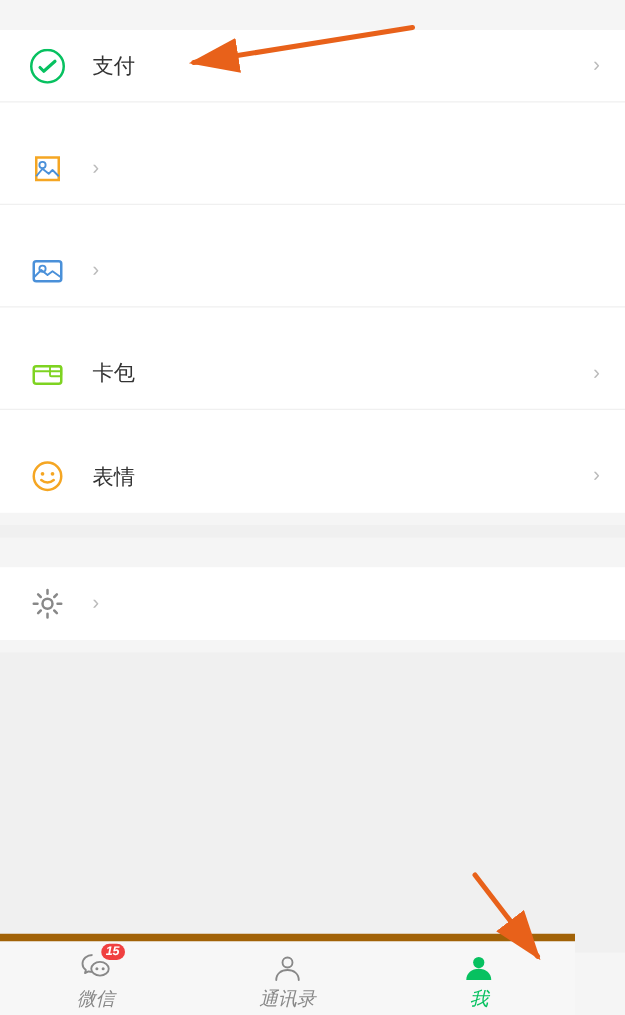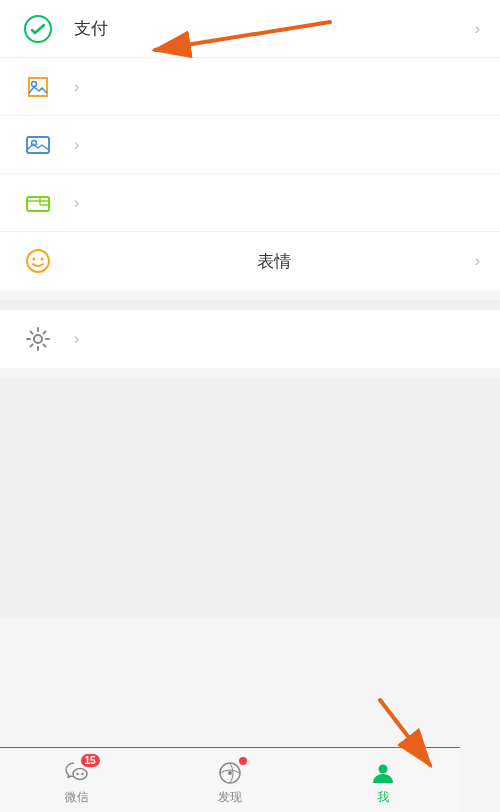--- a/index.html
+++ b/index.html
@@ -19,25 +19,25 @@
 
     .menu-item {
       display: flex;
       align-items: center;
       padding: 0 20px;
       height: 58px;
       border-bottom: 1px solid #f0f0f0;
       background: #fff;
       cursor: pointer;
       position: relative;
+      margin-top: 24px;
     }
 
     .menu-item:last-child {
       border-bottom: none;
-      text-align: center;
     }
 
     .menu-icon {
       width: 36px;
       height: 36px;
       margin-right: 18px;
       display: flex;
       align-items: center;
       justify-content: center;
       flex-shrink: 0;
@@ -66,23 +66,24 @@
     }
 
     
     .tab-bar {
       position: absolute;
       bottom: 0;
       left: 0;
       width: 460px;
       height: 65px;
       background: #f7f7f7;
-      border-top: 1px solid #a16207;
-      display: flex;
-      align-items: center;
+      border-top: 6px solid #a16207;
+      display: flex;
+      align-items: center;
+      font-style: italic;
     }
 
     .tab-item {
       flex: 1;
       display: flex;
       flex-direction: column;
       align-items: center;
       justify-content: center;
       cursor: pointer;
       padding-top: 4px;
@@ -91,21 +92,21 @@
     .tab-icon-wrap {
       position: relative;
       width: 30px;
       height: 28px;
       display: flex;
       align-items: center;
       justify-content: center;
     }
 
     .tab-label {
-      font-size: 12px;
+      font-size: 15px;
       color: #888;
       margin-top: 2px;
     }
 
     .tab-label.active {
       color: #07c160;
     }
 
     .badge {
       position: absolute;
@@ -182,20 +183,21 @@
   </div>
 
   <div class="menu-item">
     <div class="menu-icon">
       <svg width="28" height="28" viewBox="0 0 28 28" fill="none">
         <rect x="3" y="8" width="22" height="14" rx="2" stroke="#7ed321" stroke-width="2" fill="none"></rect>
         <path d="M3 12 L25 12" stroke="#7ed321" stroke-width="1.5"></path>
         <rect x="16" y="8" width="9" height="8" rx="1" stroke="#7ed321" stroke-width="1.5" fill="none"></rect>
       </svg>
     </div>
+    <span class="menu-label">卡包</span>
     <span class="chevron">›</span>
   </div>
 
   <div class="menu-item">
     <div class="menu-icon">
       <svg width="28" height="28" viewBox="0 0 28 28" fill="none">
         <circle cx="14" cy="14" r="11" stroke="#f5a623" stroke-width="2" fill="none"></circle>
         <circle cx="10" cy="12" r="1.5" fill="#f5a623"></circle>
         <circle cx="18" cy="12" r="1.5" fill="#f5a623"></circle>
         <path d="M9 17 Q14 21 19 17" stroke="#f5a623" stroke-width="2" stroke-linecap="round" fill="none"></path>
@@ -231,33 +233,30 @@
         <path d="M10 3C5.5 3 2 6.1 2 10c0 2 1 3.8 2.7 5l-.7 2.5 2.8-1.4c.9.3 1.8.4 2.8.4h.4" stroke="#888" stroke-width="1.5" fill="none" stroke-linejoin="round"></path>
         <ellipse cx="16" cy="14" rx="7" ry="5.5" stroke="#888" stroke-width="1.5" fill="none"></ellipse>
         <circle cx="13.5" cy="14" r="1.2" fill="#888"></circle>
         <circle cx="18.5" cy="14" r="1.2" fill="#888"></circle>
       </svg>
       <span class="badge">15</span>
     </div>
     <span class="tab-label">微信</span>
   </div>
 
-
   <div class="tab-item">
     <div class="tab-icon-wrap">
       <svg width="26" height="26" viewBox="0 0 26 26" fill="none">
-        <circle cx="13" cy="13" r="10" stroke="#888" stroke-width="1.5" fill="none"></circle>
-        <path d="M13 3 Q16 8 16 13 Q16 18 13 23" stroke="#888" stroke-width="1" fill="none"></path>
-        <path d="M3 13 Q8 10 13 10 Q18 10 23 13" stroke="#888" stroke-width="1" fill="none"></path>
-        <circle cx="13" cy="13" r="2" fill="#888"></circle>
-      </svg>
-      <span class="tab-badge-dot"></span>
-    </div>
-    <span class="tab-label">发现</span>
-  </div>
+        <circle cx="13" cy="9" r="4" stroke="#888" stroke-width="1.5" fill="none"></circle>
+        <path d="M4 23c0-5 4-8 9-8s9 3 9 8" stroke="#888" stroke-width="1.5" stroke-linecap="round" fill="none"></path>
+      </svg>
+    </div>
+    <span class="tab-label">通讯录</span>
+  </div>
+
 
   <div class="tab-item">
     <div class="tab-icon-wrap">
       <svg width="26" height="26" viewBox="0 0 26 26" fill="none">
         <circle cx="13" cy="9" r="4.5" fill="#07c160"></circle>
         <path d="M3 23c0-5.5 4.5-9 10-9s10 3.5 10 9" fill="#07c160"></path>
       </svg>
     </div>
     <span class="tab-label active">我</span>
   </div>

